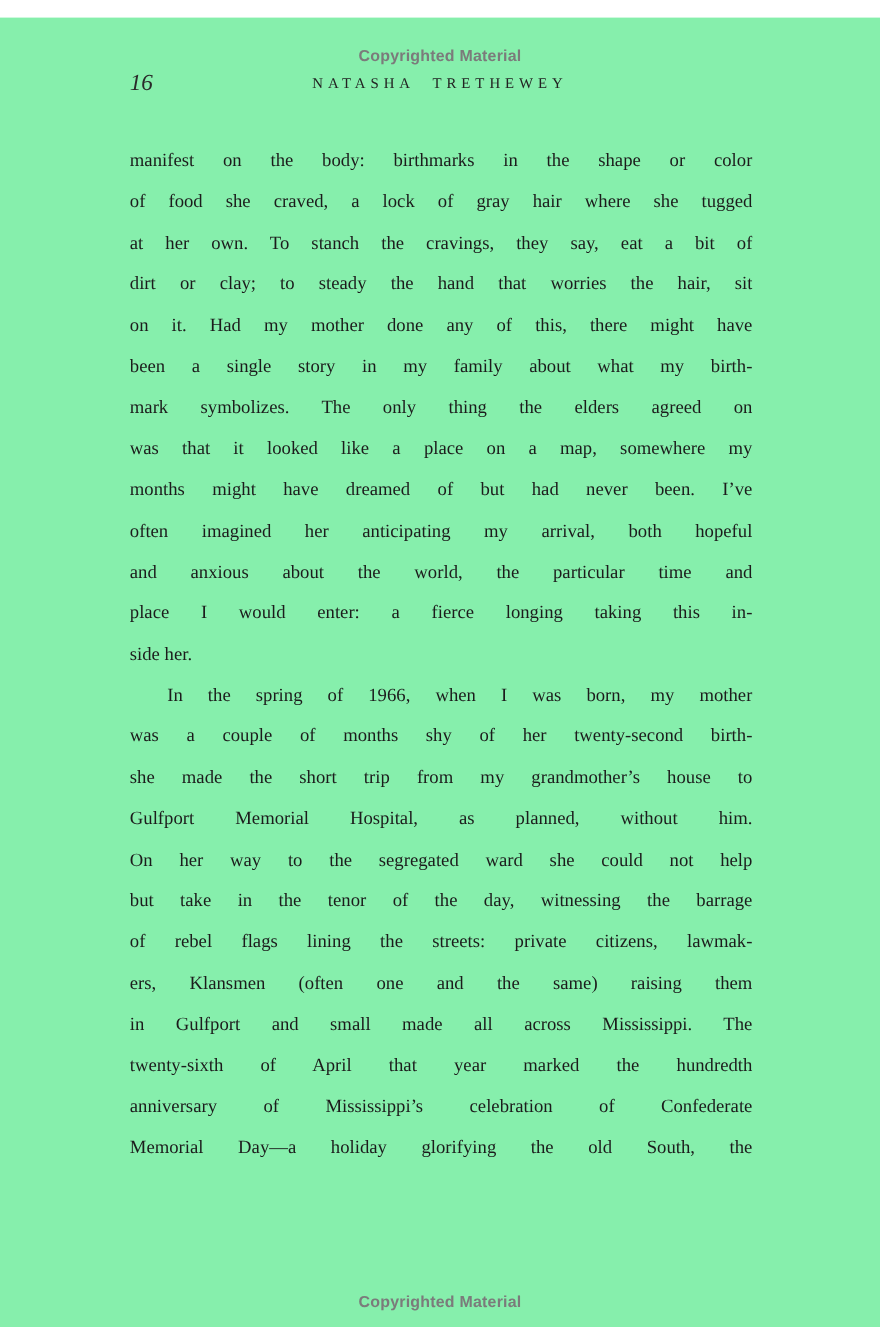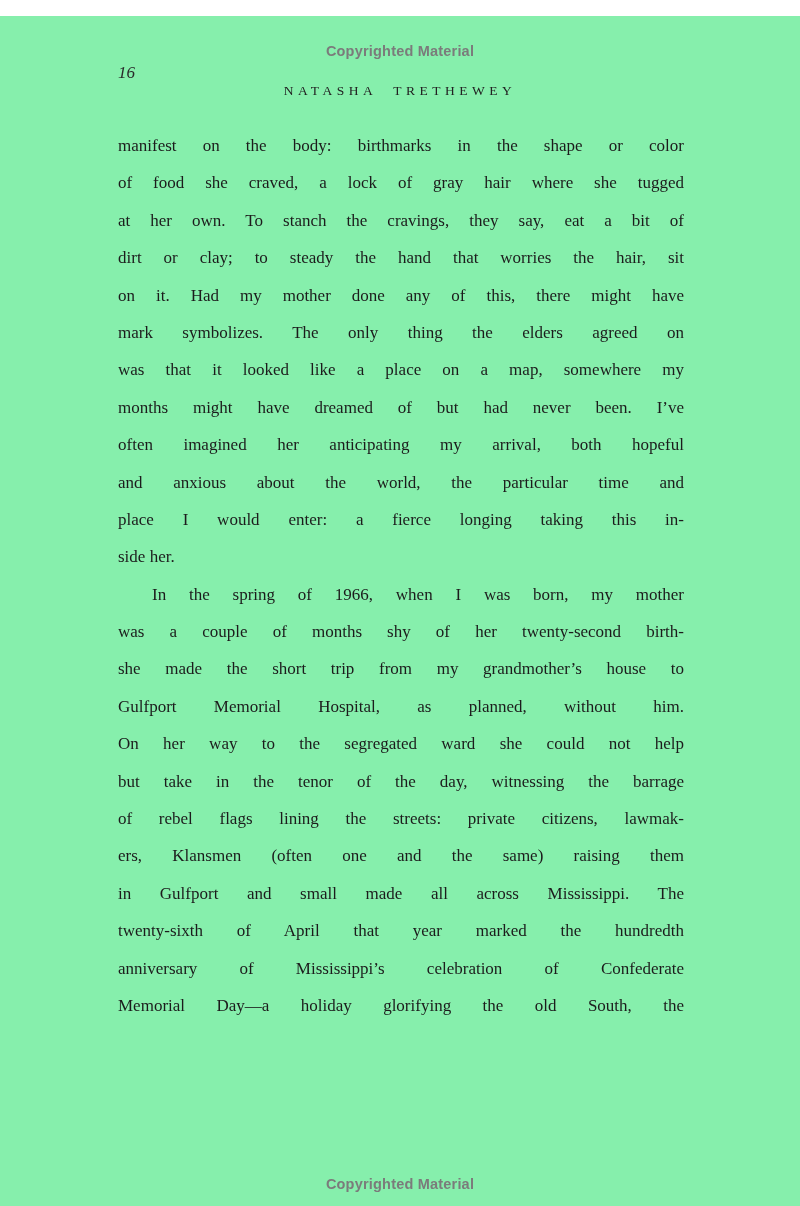--- a/index.html
+++ b/index.html
@@ -23,26 +23,26 @@
     letter-spacing: 0.2px;
     color: #7b7b7b;
   }
   .notice-top { top: 27px; }
   .notice-bottom { top: 1160px; }
   .folio {
     position: absolute;
     top: 47px;
     left: 118px;
     font-style: italic;
-    font-size: 17px;
+    font-size: 21px;
     color: #2a2a2a;
   }
   .running-header {
     position: absolute;
-    top: 67px;
+    top: 52px;
     left: 0; right: 0;
     text-align: center;
     font-size: 13.5px;
     letter-spacing: 4.5px;
     word-spacing: 9px;
     color: #222222;
   }
   .body-text {
     position: absolute;
     top: 111px;
@@ -72,20 +72,21 @@
   <div class="folio">16</div>
 
   <div class="running-header">NATASHA TRETHEWEY</div>
 
   <div class="body-text">
     <div class="line">manifest on the body: birthmarks in the shape or color</div>
     <div class="line">of food she craved, a lock of gray hair where she tugged</div>
     <div class="line">at her own. To stanch the cravings, they say, eat a bit of</div>
     <div class="line">dirt or clay; to steady the hand that worries the hair, sit</div>
     <div class="line">on it. Had my mother done any of this, there might have</div>
+    <div class="line">been a single story in my family about what my birth-</div>
     <div class="line">mark symbolizes. The only thing the elders agreed on</div>
     <div class="line">was that it looked like a place on a map, somewhere my</div>
     <div class="line">months might have dreamed of but had never been. I’ve</div>
     <div class="line">often imagined her anticipating my arrival, both hopeful</div>
     <div class="line">and anxious about the world, the particular time and</div>
     <div class="line">place I would enter: a fierce longing taking this in-</div>
     <div class="line para-end">side her.</div>
     <div class="line indent">In the spring of 1966, when I was born, my mother</div>
     <div class="line">was a couple of months shy of her twenty-second birth-</div>
     <div class="line">she made the short trip from my grandmother’s house to</div>

